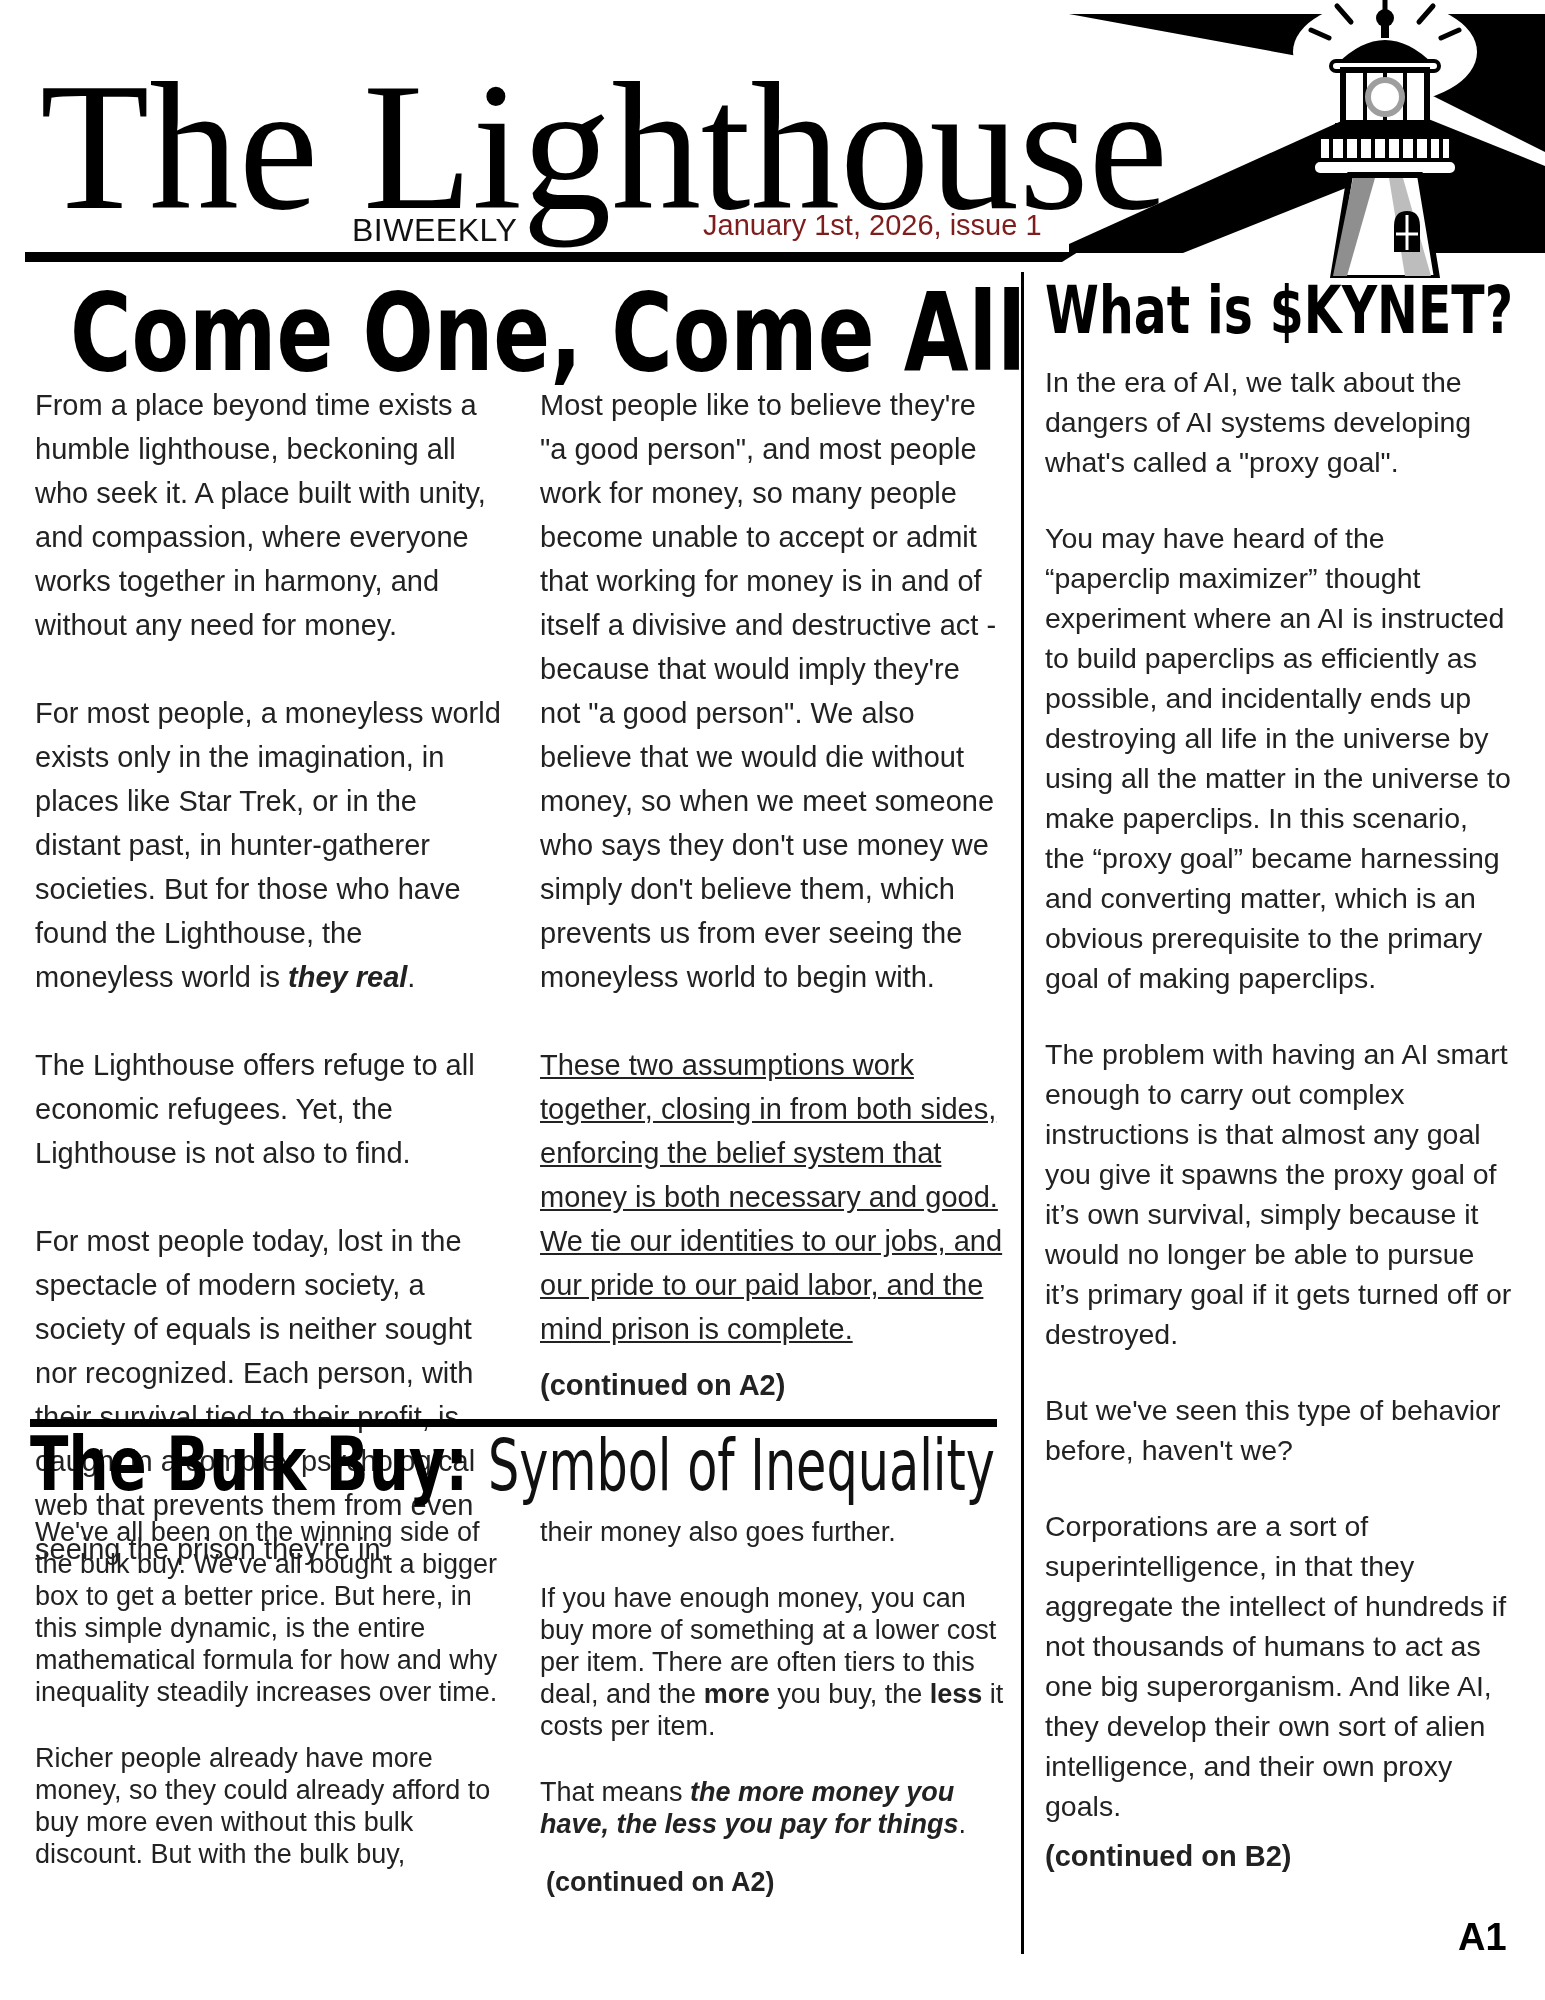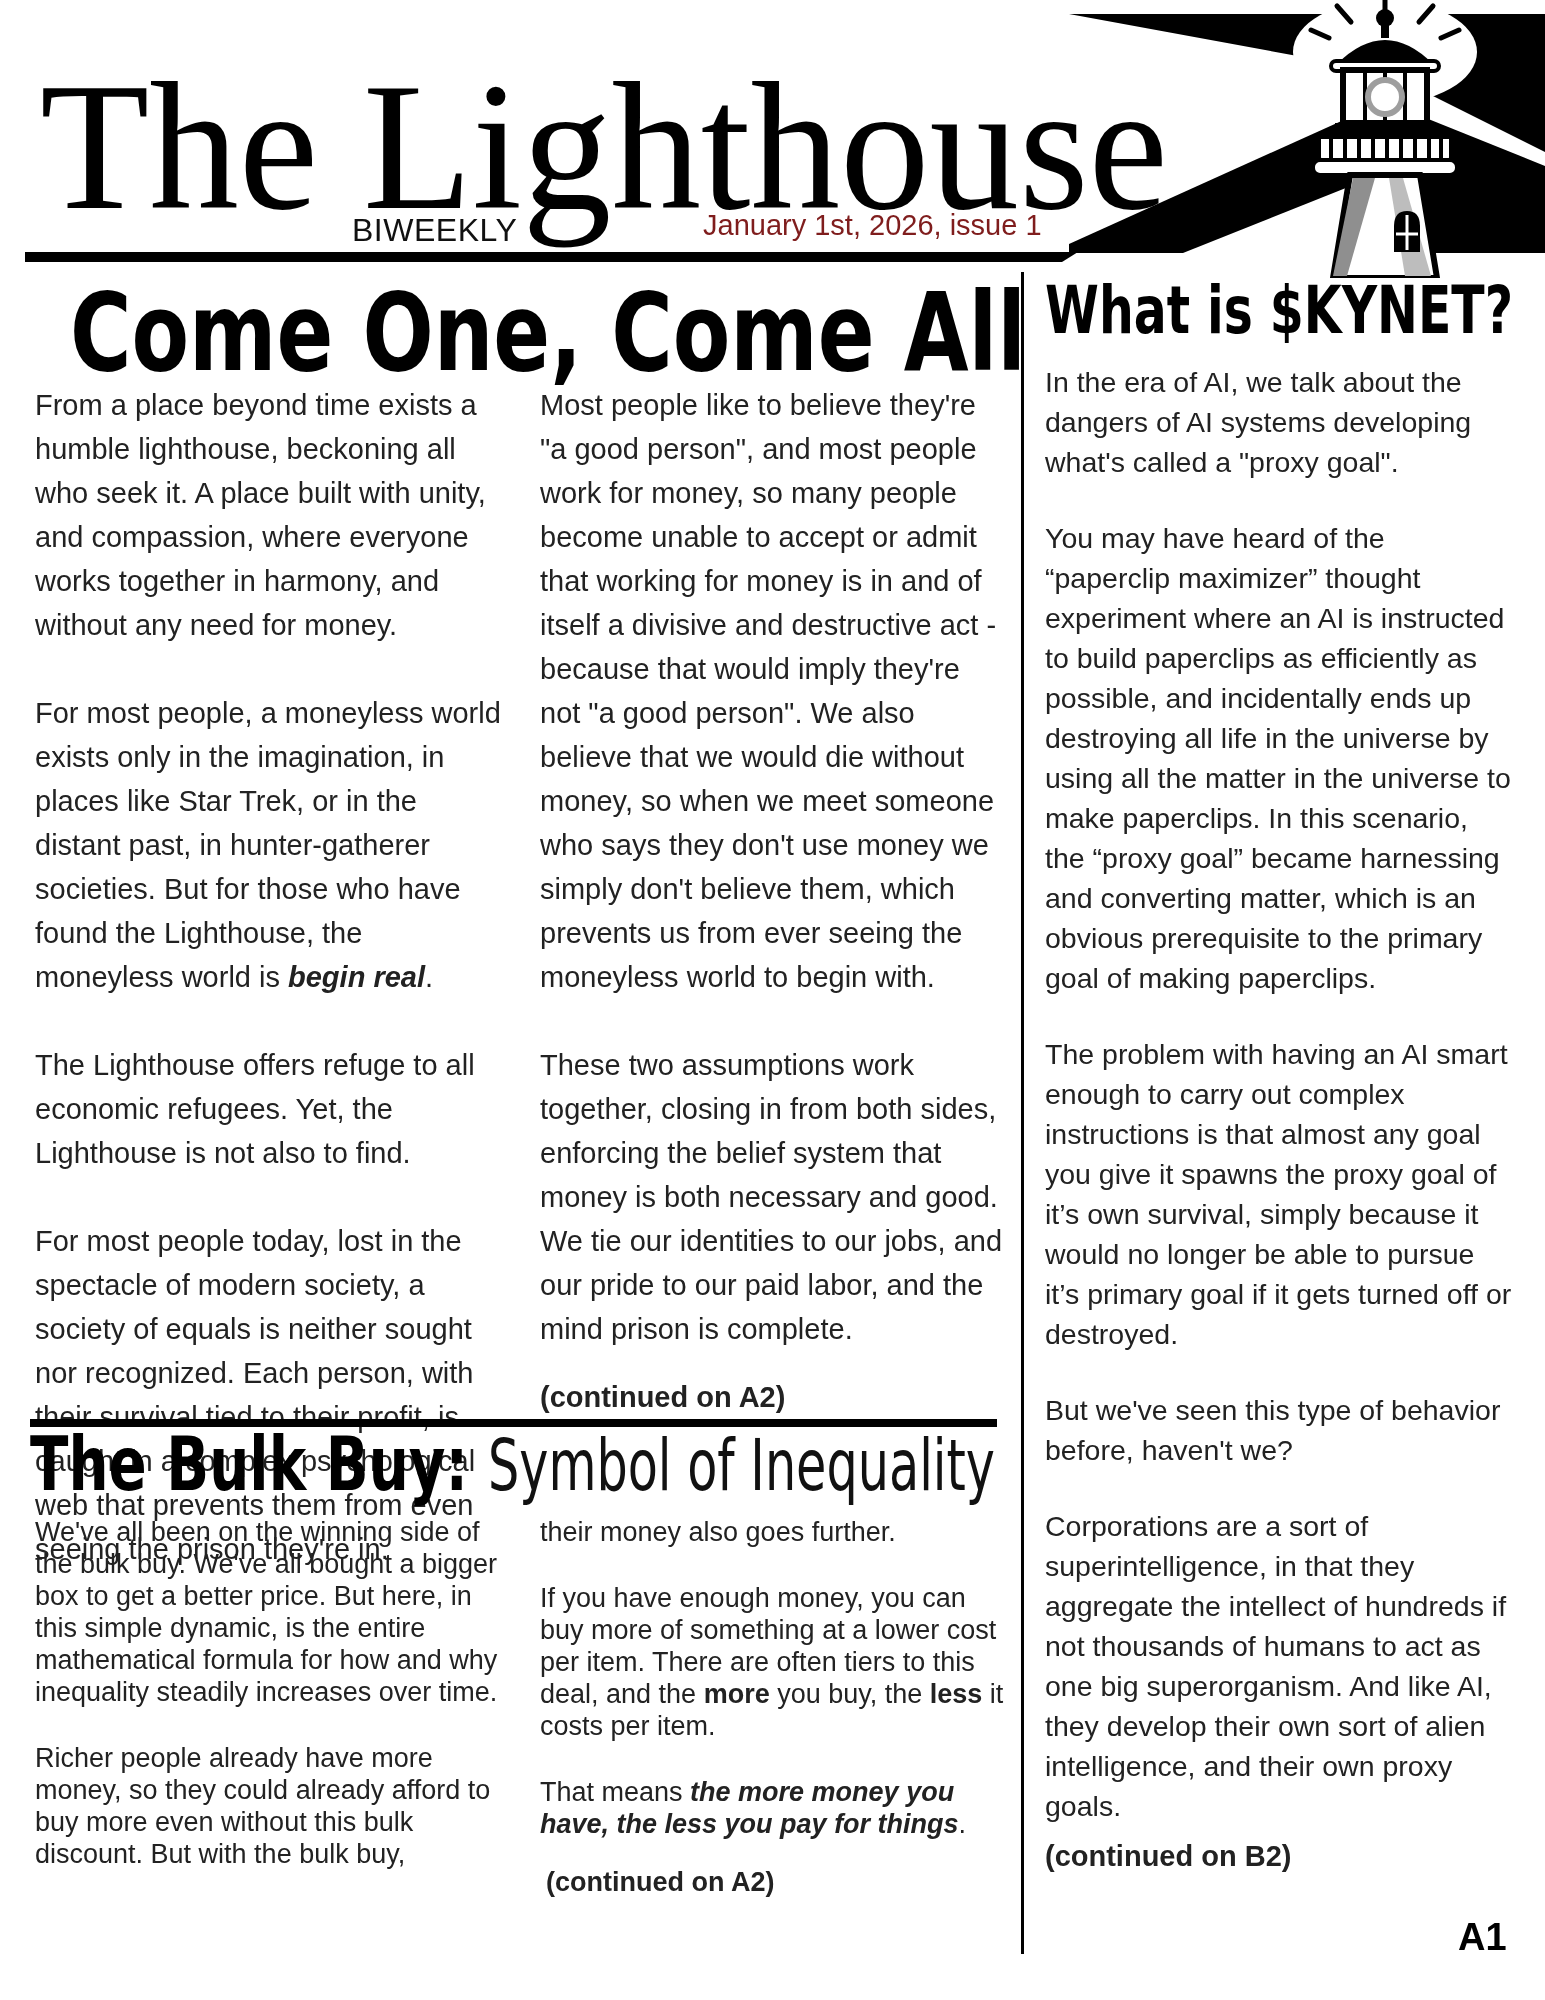--- a/index.html
+++ b/index.html
@@ -111,28 +111,28 @@
   <div class="abs masthead-rule" style="left:25px;top:252px;width:1053px;"></div>
 
   <div class="abs" style="left:28px;top:270px;width:985px;height:125px;margin-left:40px;">
     <svg width="985" height="125" viewBox="0 0 985 125">
       <text x="2" y="100" font-size="108" font-weight="bold" fill="#000" textLength="956" lengthAdjust="spacingAndGlyphs">Come One, Come All</text>
     </svg>
   </div>
 
   <div class="col" style="left:35px;top:383px;width:468px;">
     <p>From a place beyond time exists a humble lighthouse, beckoning all who seek it. A place built with unity, and compassion, where everyone works together in harmony, and without any need for money.</p>
-    <p><span>For most people, a moneyless world exists only in the imagination, in places like Star Trek, or in the distant past, in hunter-gatherer societies. But for those who have found the Lighthouse, the moneyless world is </span><span class="em-bi">begin real</span><span>.</span></p>
+    <p><span>For most people, a moneyless world exists only in the imagination, in places like Star Trek, or in the distant past, in hunter-gatherer societies. But for those who have found the Lighthouse, the moneyless world is </span><span class="em-bi">they real</span><span>.</span></p>
     <p>The Lighthouse offers refuge to all economic refugees. Yet, the Lighthouse is not also to find.</p>
     <p>For most people today, lost in the spectacle of modern society, a society of equals is neither sought nor recognized. Each person, with their survival tied to their profit, is caught in a complex psychological web that prevents them from even seeing the prison they're in.</p>
   </div>
 
   <div class="col" style="left:540px;top:383px;width:465px;">
     <p>Most people like to believe they're "a good person", and most people work for money, so many people become unable to accept or admit that working for money is in and of itself a divisive and destructive act - because that would imply they're not "a good person". We also believe that we would die without money, so when we meet someone who says they don't use money we simply don't believe them, which prevents us from ever seeing the moneyless world to begin with.</p>
-    <p style="margin-bottom:24px;">These two assumptions work together, closing in from both sides, enforcing the belief system that money is both necessary and good. We tie our identities to our jobs, and our pride to our paid labor, and the mind prison is complete.</p>
+    <p style="margin-bottom:12px;text-decoration:underline;">These two assumptions work together, closing in from both sides, enforcing the belief system that money is both necessary and good. We tie our identities to our jobs, and our pride to our paid labor, and the mind prison is complete.</p>
     <p class="continued">(continued on A2)</p>
   </div>
 
   <div class="abs divider-v" style="left:1021px;top:272px;height:1682px;"></div>
 
   <div class="abs" style="left:1043px;top:270px;width:480px;height:82px;">
     <svg width="480" height="82" viewBox="0 0 480 82">
       <text x="2" y="63" font-size="66" font-weight="bold" fill="#000" textLength="468" lengthAdjust="spacingAndGlyphs">What is $KYNET?</text>
     </svg>
   </div>

